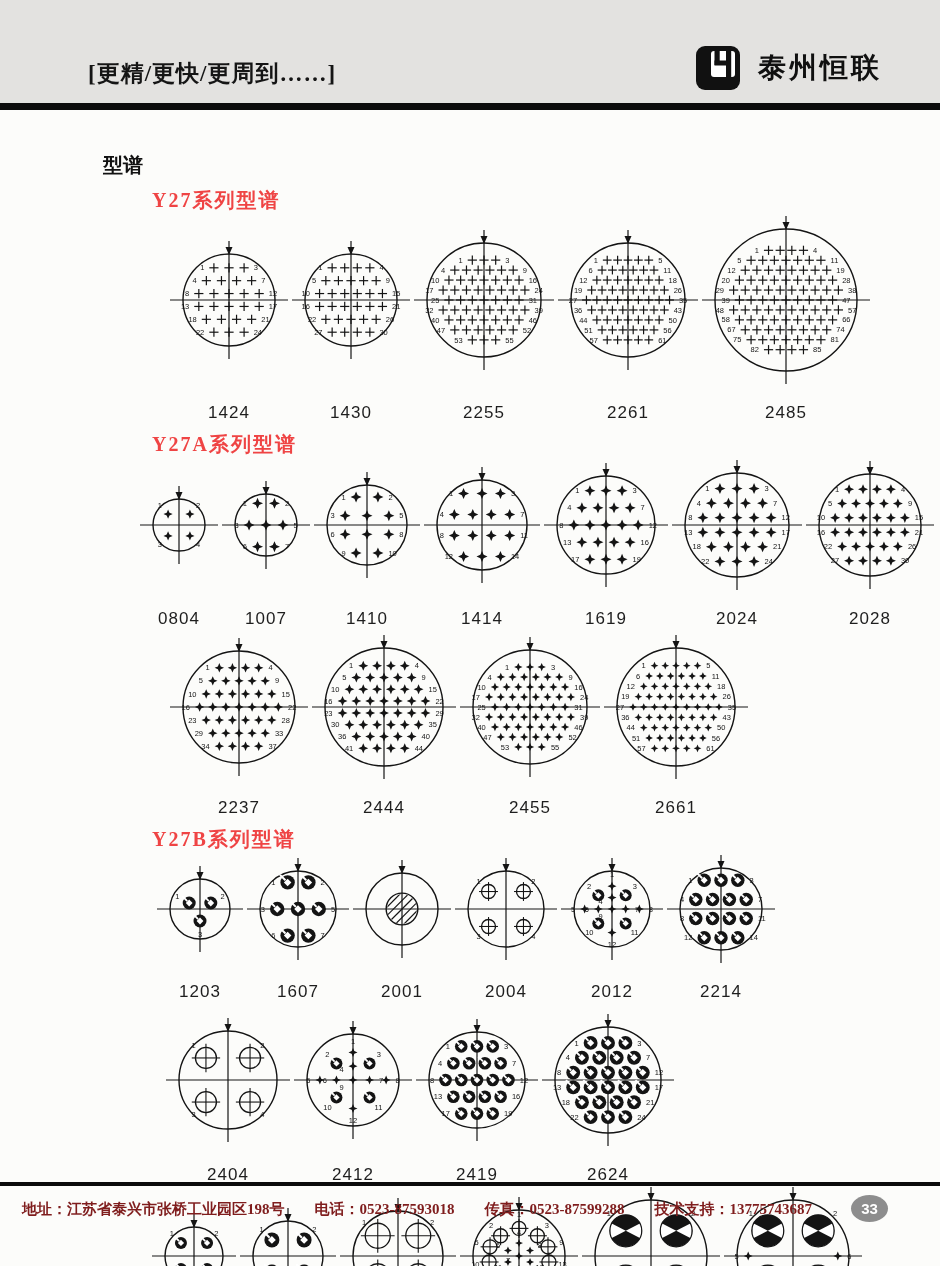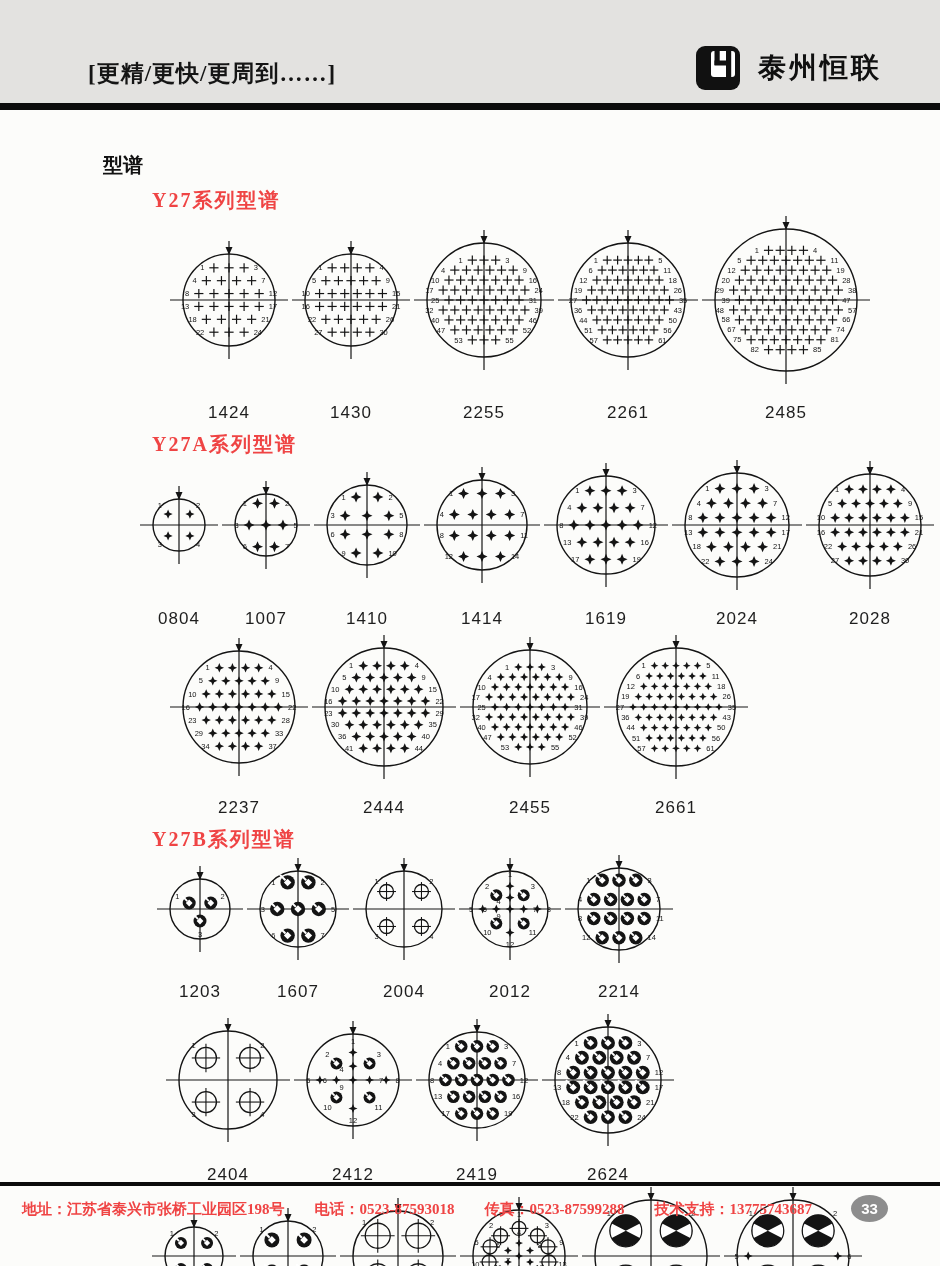--- a/index.html
+++ b/index.html
@@ -42,21 +42,21 @@
   .row-2-0{margin-left:155px;} .row-2-0 .dwrap{height:112px;}
   .row-2-1{margin-left:164px;margin-top:10px;} .row-2-1 .dwrap{height:136px;}
   .row-3-0{margin-left:150px;} .row-3-0 .dwrap{height:142px;}
   .pn{font-family:"Liberation Sans",sans-serif;font-size:7.5px;fill:#141414;}
   
   .footer{
     position:absolute;left:0;right:0;top:1182px;
     border-top:4px solid #0b0b0b;
     padding:14px 0 0 22px;display:flex;gap:30px;
     font-family:"Liberation Serif",serif;
-    font-size:15px;font-weight:700;color:#ef4444;white-space:nowrap;text-align:center;
+    font-size:15px;font-weight:700;color:#7f1d1d;white-space:nowrap;text-align:center;
   }
   .page-badge{
     position:absolute;right:52px;top:1195px;width:37px;height:27px;
     background:#8d8d8d;border-radius:50%;color:#fff;
     display:flex;align-items:center;justify-content:center;
     font-size:15px;font-weight:700;font-family:"Liberation Sans",sans-serif;
   }
 </style>
 </head>
 <body>
@@ -1348,20 +1348,42 @@
               <polygon points="63.38666666666667,75.856 67.13066666666667,79.6 63.38666666666667,83.344 59.64266666666667,79.6" fill="#fff"></polygon>
               <line x1="61.226666666666674" y1="77.44" x2="55.82666666666667" y2="72.03999999999999" stroke="#fff" stroke-width="2.0160000000000005"></line>
               <text x="30.413333333333338" y="82.19999999999999" text-anchor="end" class="pn">6</text>
               <text x="75.58666666666667" y="82.19999999999999" text-anchor="start" class="pn">7</text>
             </svg>
           </div>
           <div class="model-label">1607</div>
         </div>
         <div class="cell">
           <div class="dwrap">
+            <svg width="102" height="102" viewBox="0 0 102 102">
+              <line x1="2" y1="51" x2="100" y2="51" stroke="#141414" stroke-width="1.2"></line>
+              <line x1="51" y1="2" x2="51" y2="100" stroke="#141414" stroke-width="1.2"></line>
+              <circle cx="51" cy="51" r="36" fill="#fff" fill-opacity="0" stroke="#141414" stroke-width="1.4"></circle>
+              <polygon points="47.5,8 54.5,8 51,16" fill="#141414"></polygon>
+              <clipPath id="hc18">
+                <circle cx="51" cy="51" r="14.84"></circle>
+              </clipPath>
+              <circle cx="51" cy="51" r="15.84" fill="none" stroke="#141414" stroke-width="1.4"></circle>
+              <g clip-path="url(#hc18)">
+                <line x1="28.48912" y1="56.54288" x2="56.54288" y2="28.48912" stroke="#141414" stroke-width="1.2"></line>
+                <line x1="32.731120000000004" y1="60.78488" x2="60.78488" y2="32.731120000000004" stroke="#141414" stroke-width="1.2"></line>
+                <line x1="36.97312" y1="65.02688" x2="65.02688" y2="36.97312" stroke="#141414" stroke-width="1.2"></line>
+                <line x1="41.21512" y1="69.26888" x2="69.26888" y2="41.21512" stroke="#141414" stroke-width="1.2"></line>
+                <line x1="45.45712" y1="73.51088" x2="73.51088" y2="45.45712" stroke="#141414" stroke-width="1.2"></line>
+              </g>
+            </svg>
+          </div>
+          <div class="model-label">2001</div>
+        </div>
+        <div class="cell">
+          <div class="dwrap">
             <svg width="106" height="106" viewBox="0 0 106 106">
               <line x1="2" y1="53" x2="104" y2="53" stroke="#141414" stroke-width="1.2"></line>
               <line x1="53" y1="2" x2="53" y2="104" stroke="#141414" stroke-width="1.2"></line>
               <circle cx="53" cy="53" r="38" fill="#fff" fill-opacity="0" stroke="#141414" stroke-width="1.4"></circle>
               <polygon points="49.5,8 56.5,8 53,16" fill="#141414"></polygon>
               <circle cx="35.519999999999996" cy="35.519999999999996" r="7" fill="none" stroke="#141414" stroke-width="1.3"></circle>
               <line x1="26.069999999999993" y1="35.519999999999996" x2="44.97" y2="35.519999999999996" stroke="#141414" stroke-width="1.1"></line>
               <line x1="35.519999999999996" y1="26.069999999999993" x2="35.519999999999996" y2="44.97" stroke="#141414" stroke-width="1.1"></line>
               <text x="25.62050506338833" y="28.22050506338833" text-anchor="middle" class="pn">1</text>
               <circle cx="70.48" cy="35.519999999999996" r="7" fill="none" stroke="#141414" stroke-width="1.3"></circle>

